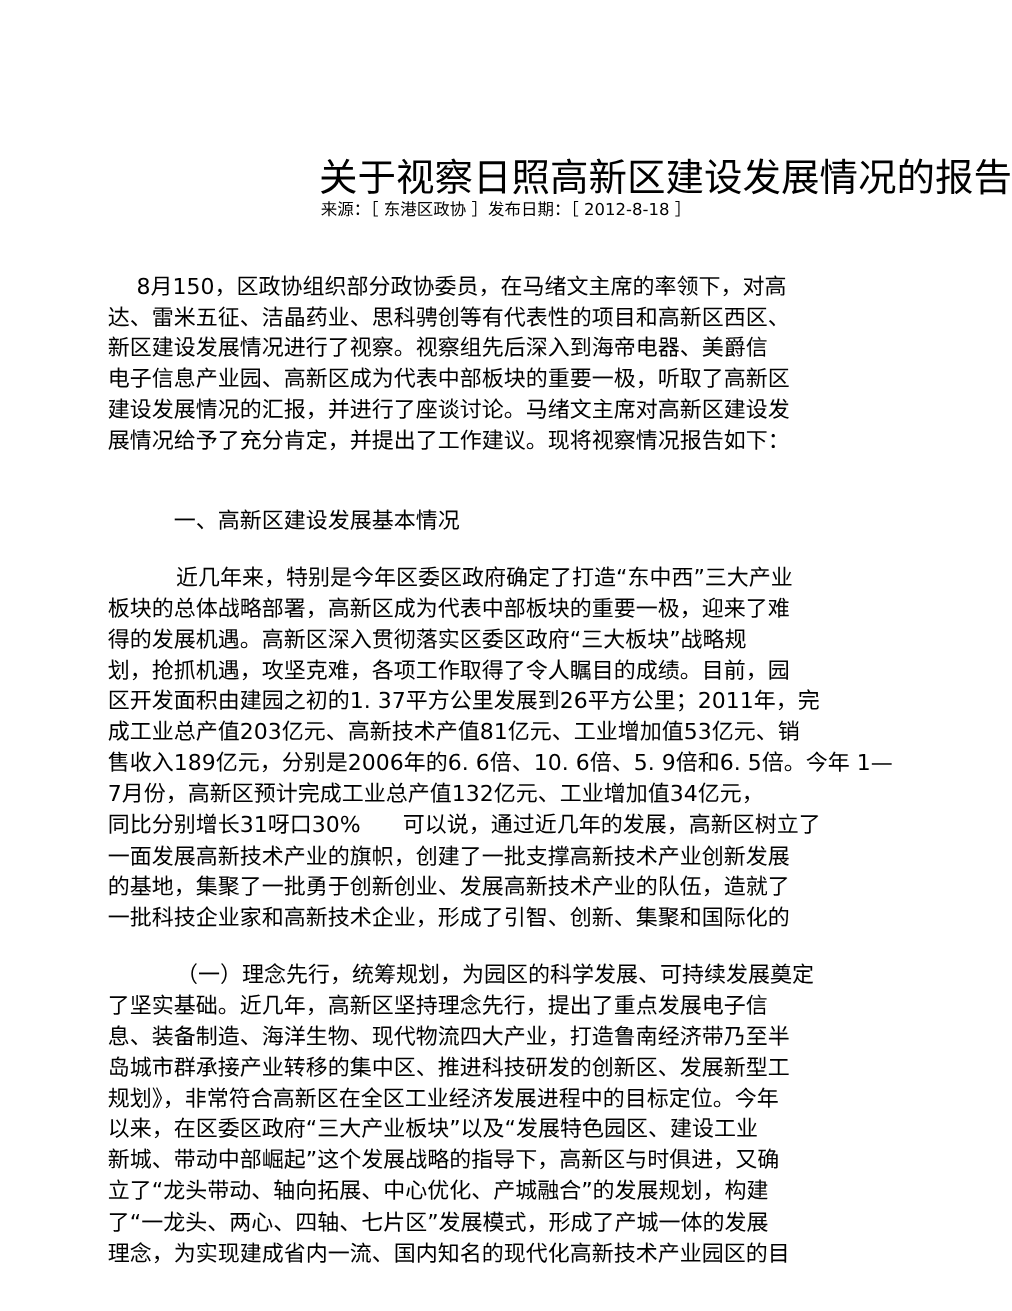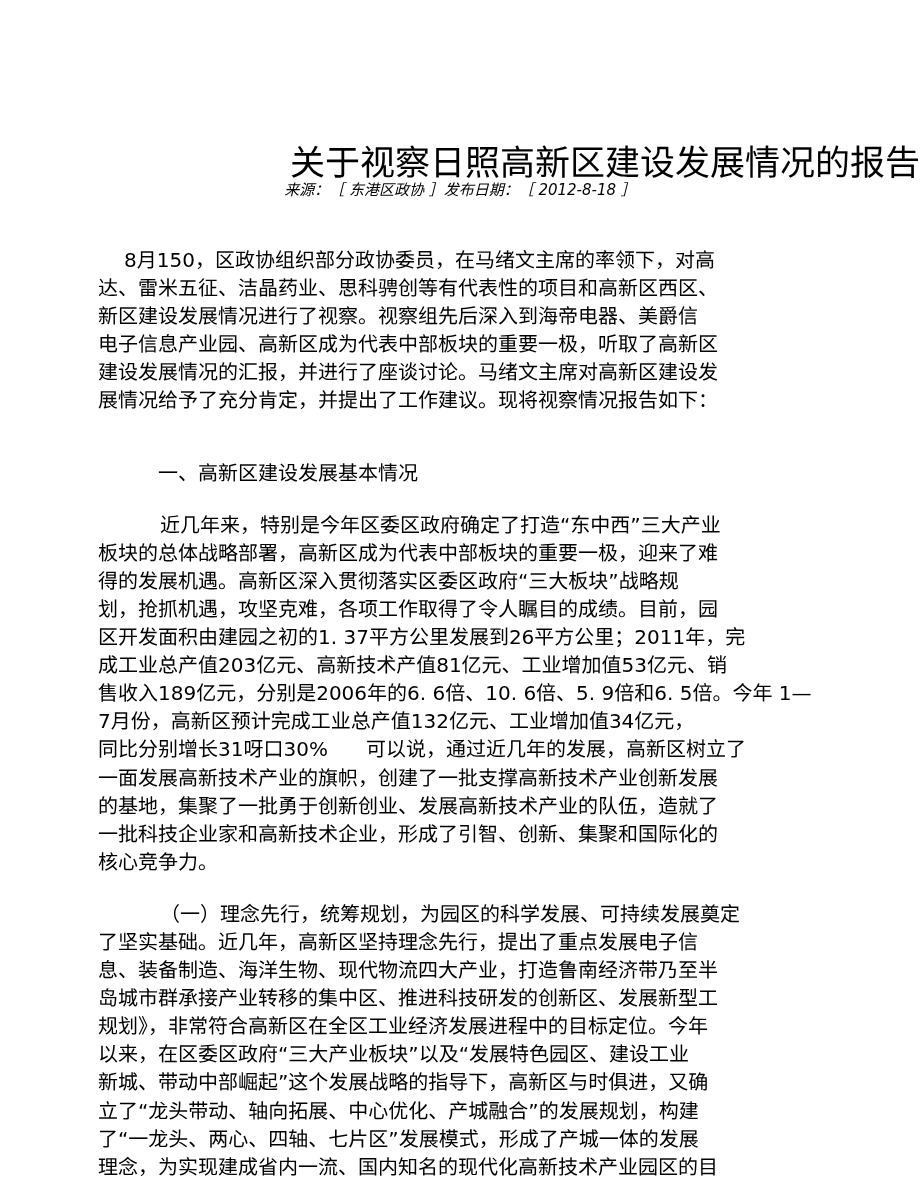--- a/index.html
+++ b/index.html
@@ -40,21 +40,20 @@
   .doc-meta {
     position: absolute;
     left: 0;
     top: 179px;
     width: 920px;
     text-align: center;
     font-size: 15px;
     line-height: 22px;
     font-weight: 400;
     white-space: nowrap;
-    font-style: italic;
   }
 
   
   .body-block {
     position: absolute;
     left: 98px;
     top: 246px;
     width: 730px;
   }
   .line {
@@ -90,21 +89,20 @@
       <div class="line">得的发展机遇。高新区深入贯彻落实区委区政府“三大板块”战略规</div>
       <div class="line">划，抢抓机遇，攻坚克难，各项工作取得了令人瞩目的成绩。目前，园</div>
       <div class="line">区开发面积由建园之初的1. 37平方公里发展到26平方公里；2011年，完</div>
       <div class="line">成工业总产值203亿元、高新技术产值81亿元、工业增加值53亿元、销</div>
       <div class="line">售收入189亿元，分别是2006年的6. 6倍、10. 6倍、5. 9倍和6. 5倍。今年 1—</div>
       <div class="line">7月份，高新区预计完成工业总产值132亿元、工业增加值34亿元，</div>
       <div class="line">同比分别增长31呀口30%      可以说，通过近几年的发展，高新区树立了</div>
       <div class="line">一面发展高新技术产业的旗帜，创建了一批支撑高新技术产业创新发展</div>
       <div class="line">的基地，集聚了一批勇于创新创业、发展高新技术产业的队伍，造就了</div>
       <div class="line">一批科技企业家和高新技术企业，形成了引智、创新、集聚和国际化的</div>
-      <div class="line">核心竞争力。</div>
       <div class="line ind3">（一）理念先行，统筹规划，为园区的科学发展、可持续发展奠定</div>
       <div class="line">了坚实基础。近几年，高新区坚持理念先行，提出了重点发展电子信</div>
       <div class="line">息、装备制造、海洋生物、现代物流四大产业，打造鲁南经济带乃至半</div>
       <div class="line">岛城市群承接产业转移的集中区、推进科技研发的创新区、发展新型工</div>
       <div class="line">规划》，非常符合高新区在全区工业经济发展进程中的目标定位。今年</div>
       <div class="line">以来，在区委区政府“三大产业板块”以及“发展特色园区、建设工业</div>
       <div class="line">新城、带动中部崛起”这个发展战略的指导下，高新区与时俱进，又确</div>
       <div class="line">立了“龙头带动、轴向拓展、中心优化、产城融合”的发展规划，构建</div>
       <div class="line">了“一龙头、两心、四轴、七片区”发展模式，形成了产城一体的发展</div>
       <div class="line">理念，为实现建成省内一流、国内知名的现代化高新技术产业园区的目</div>

